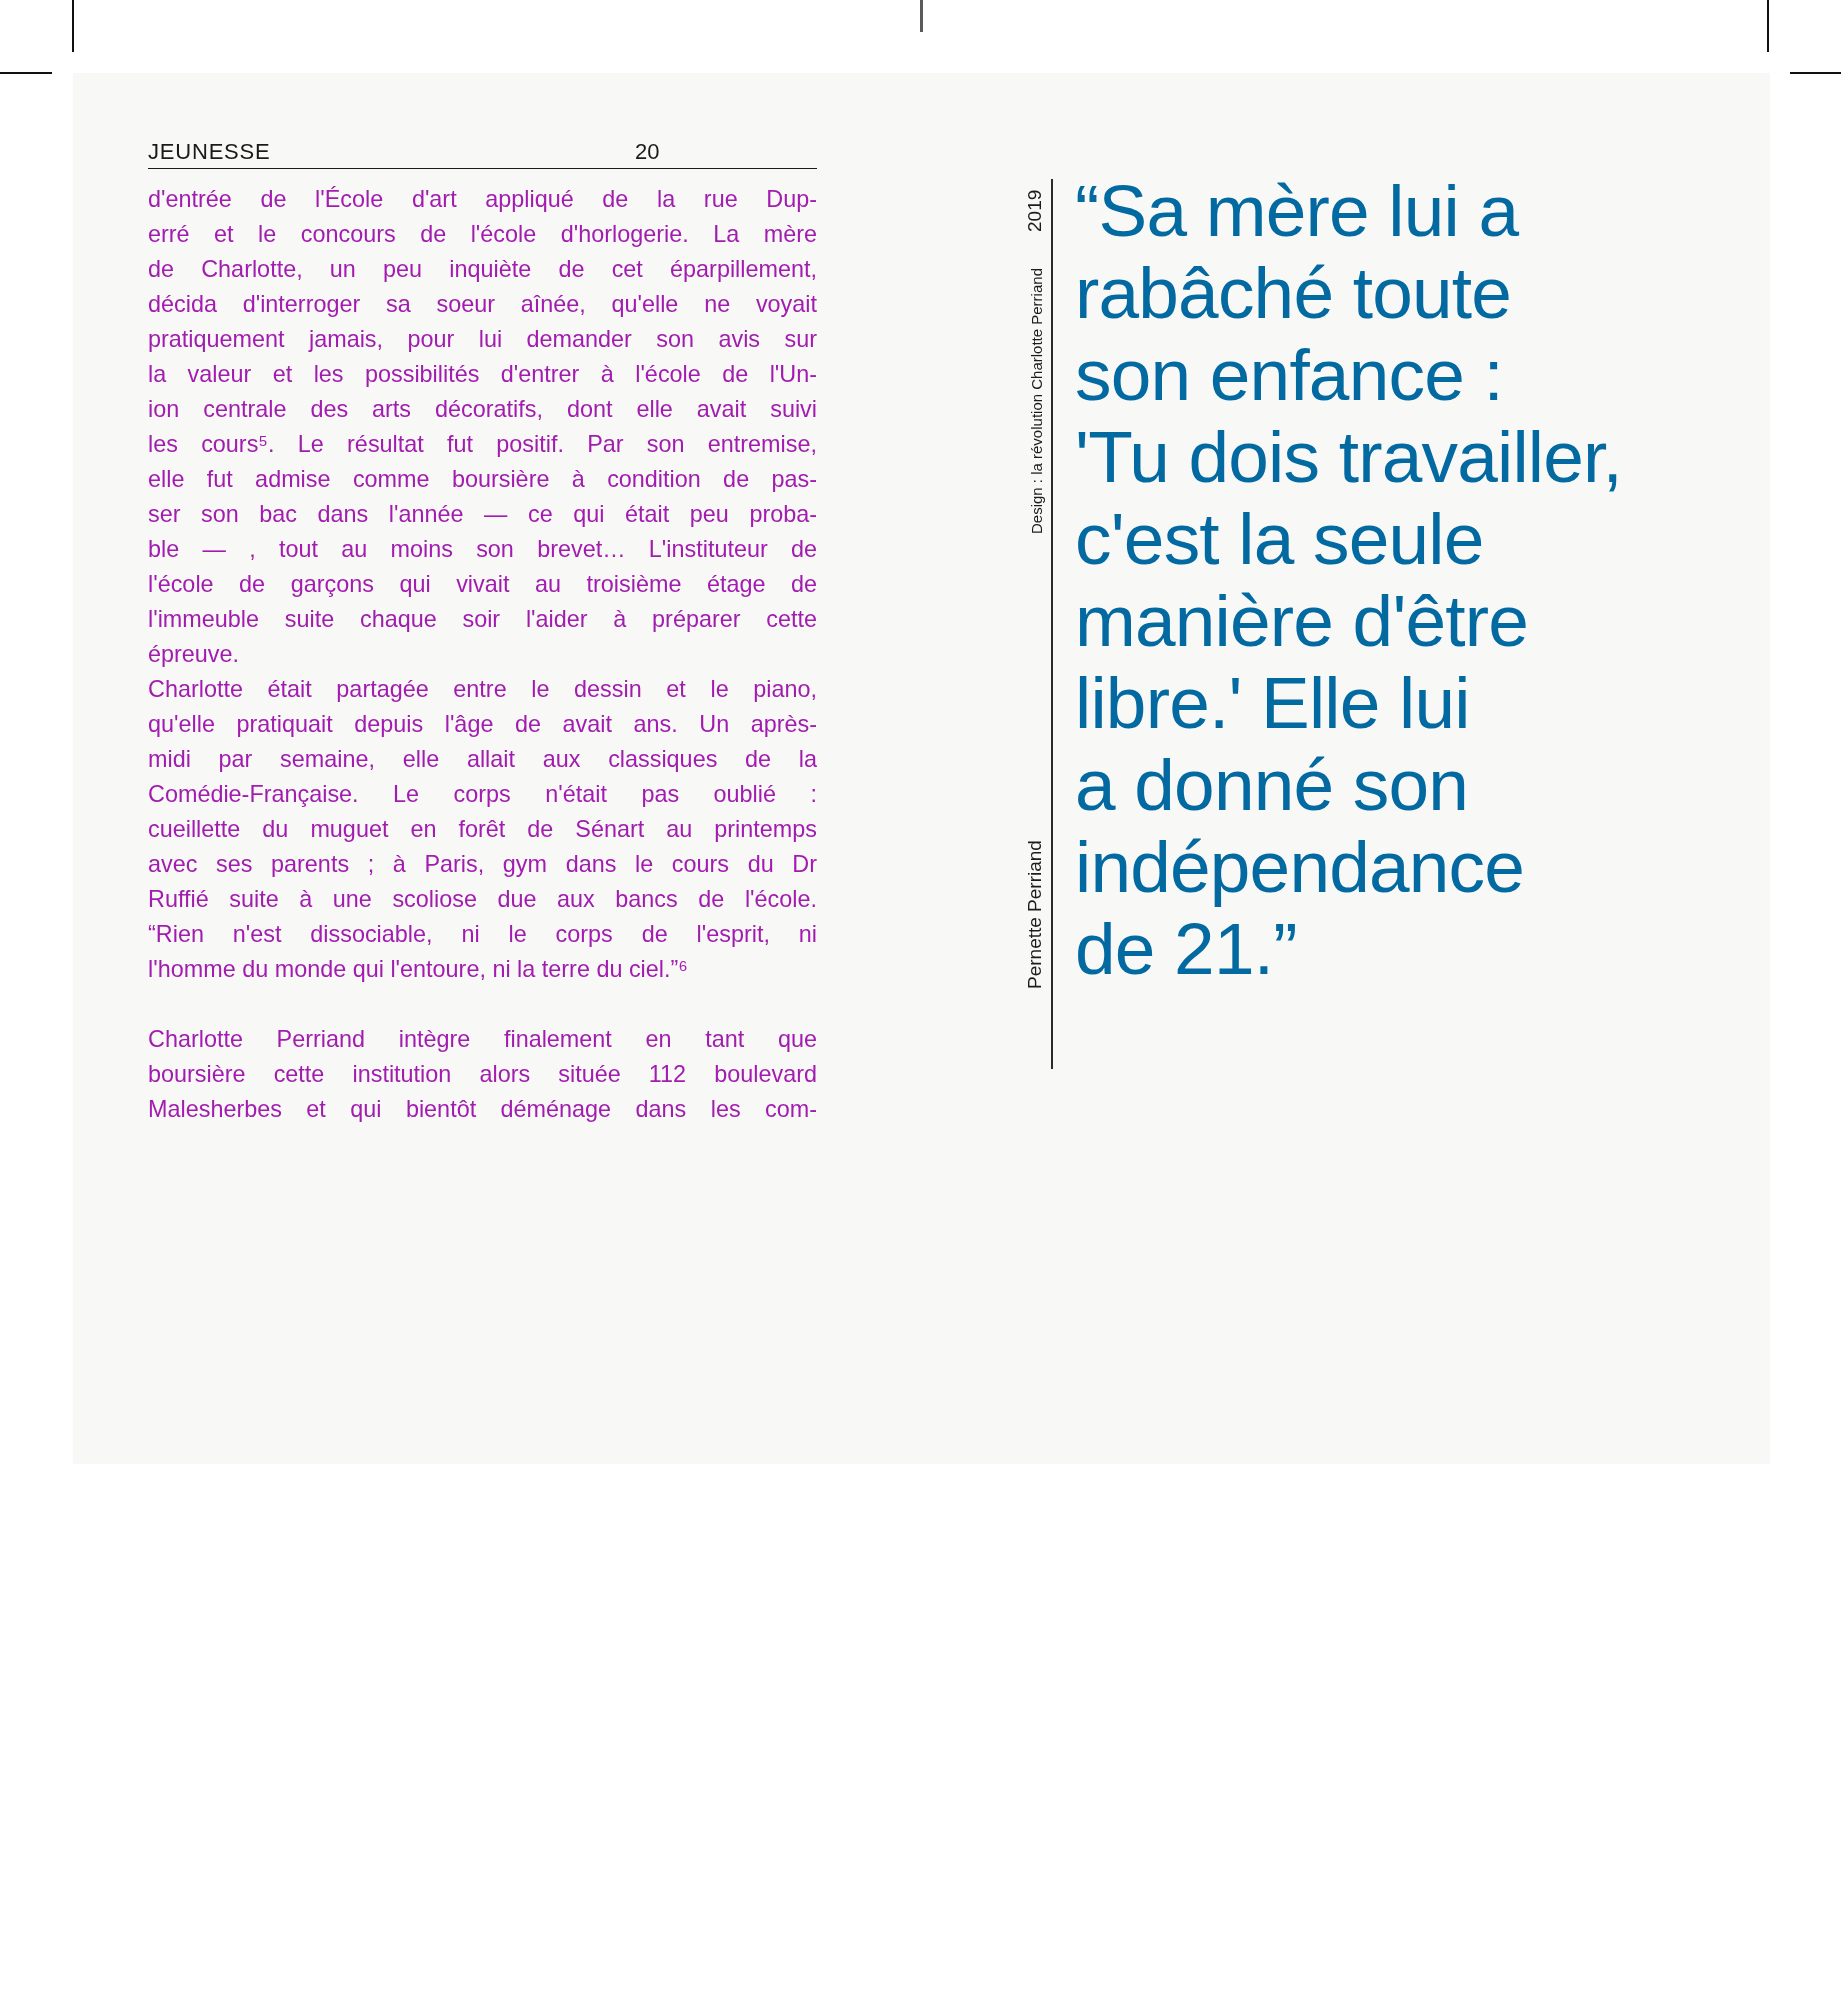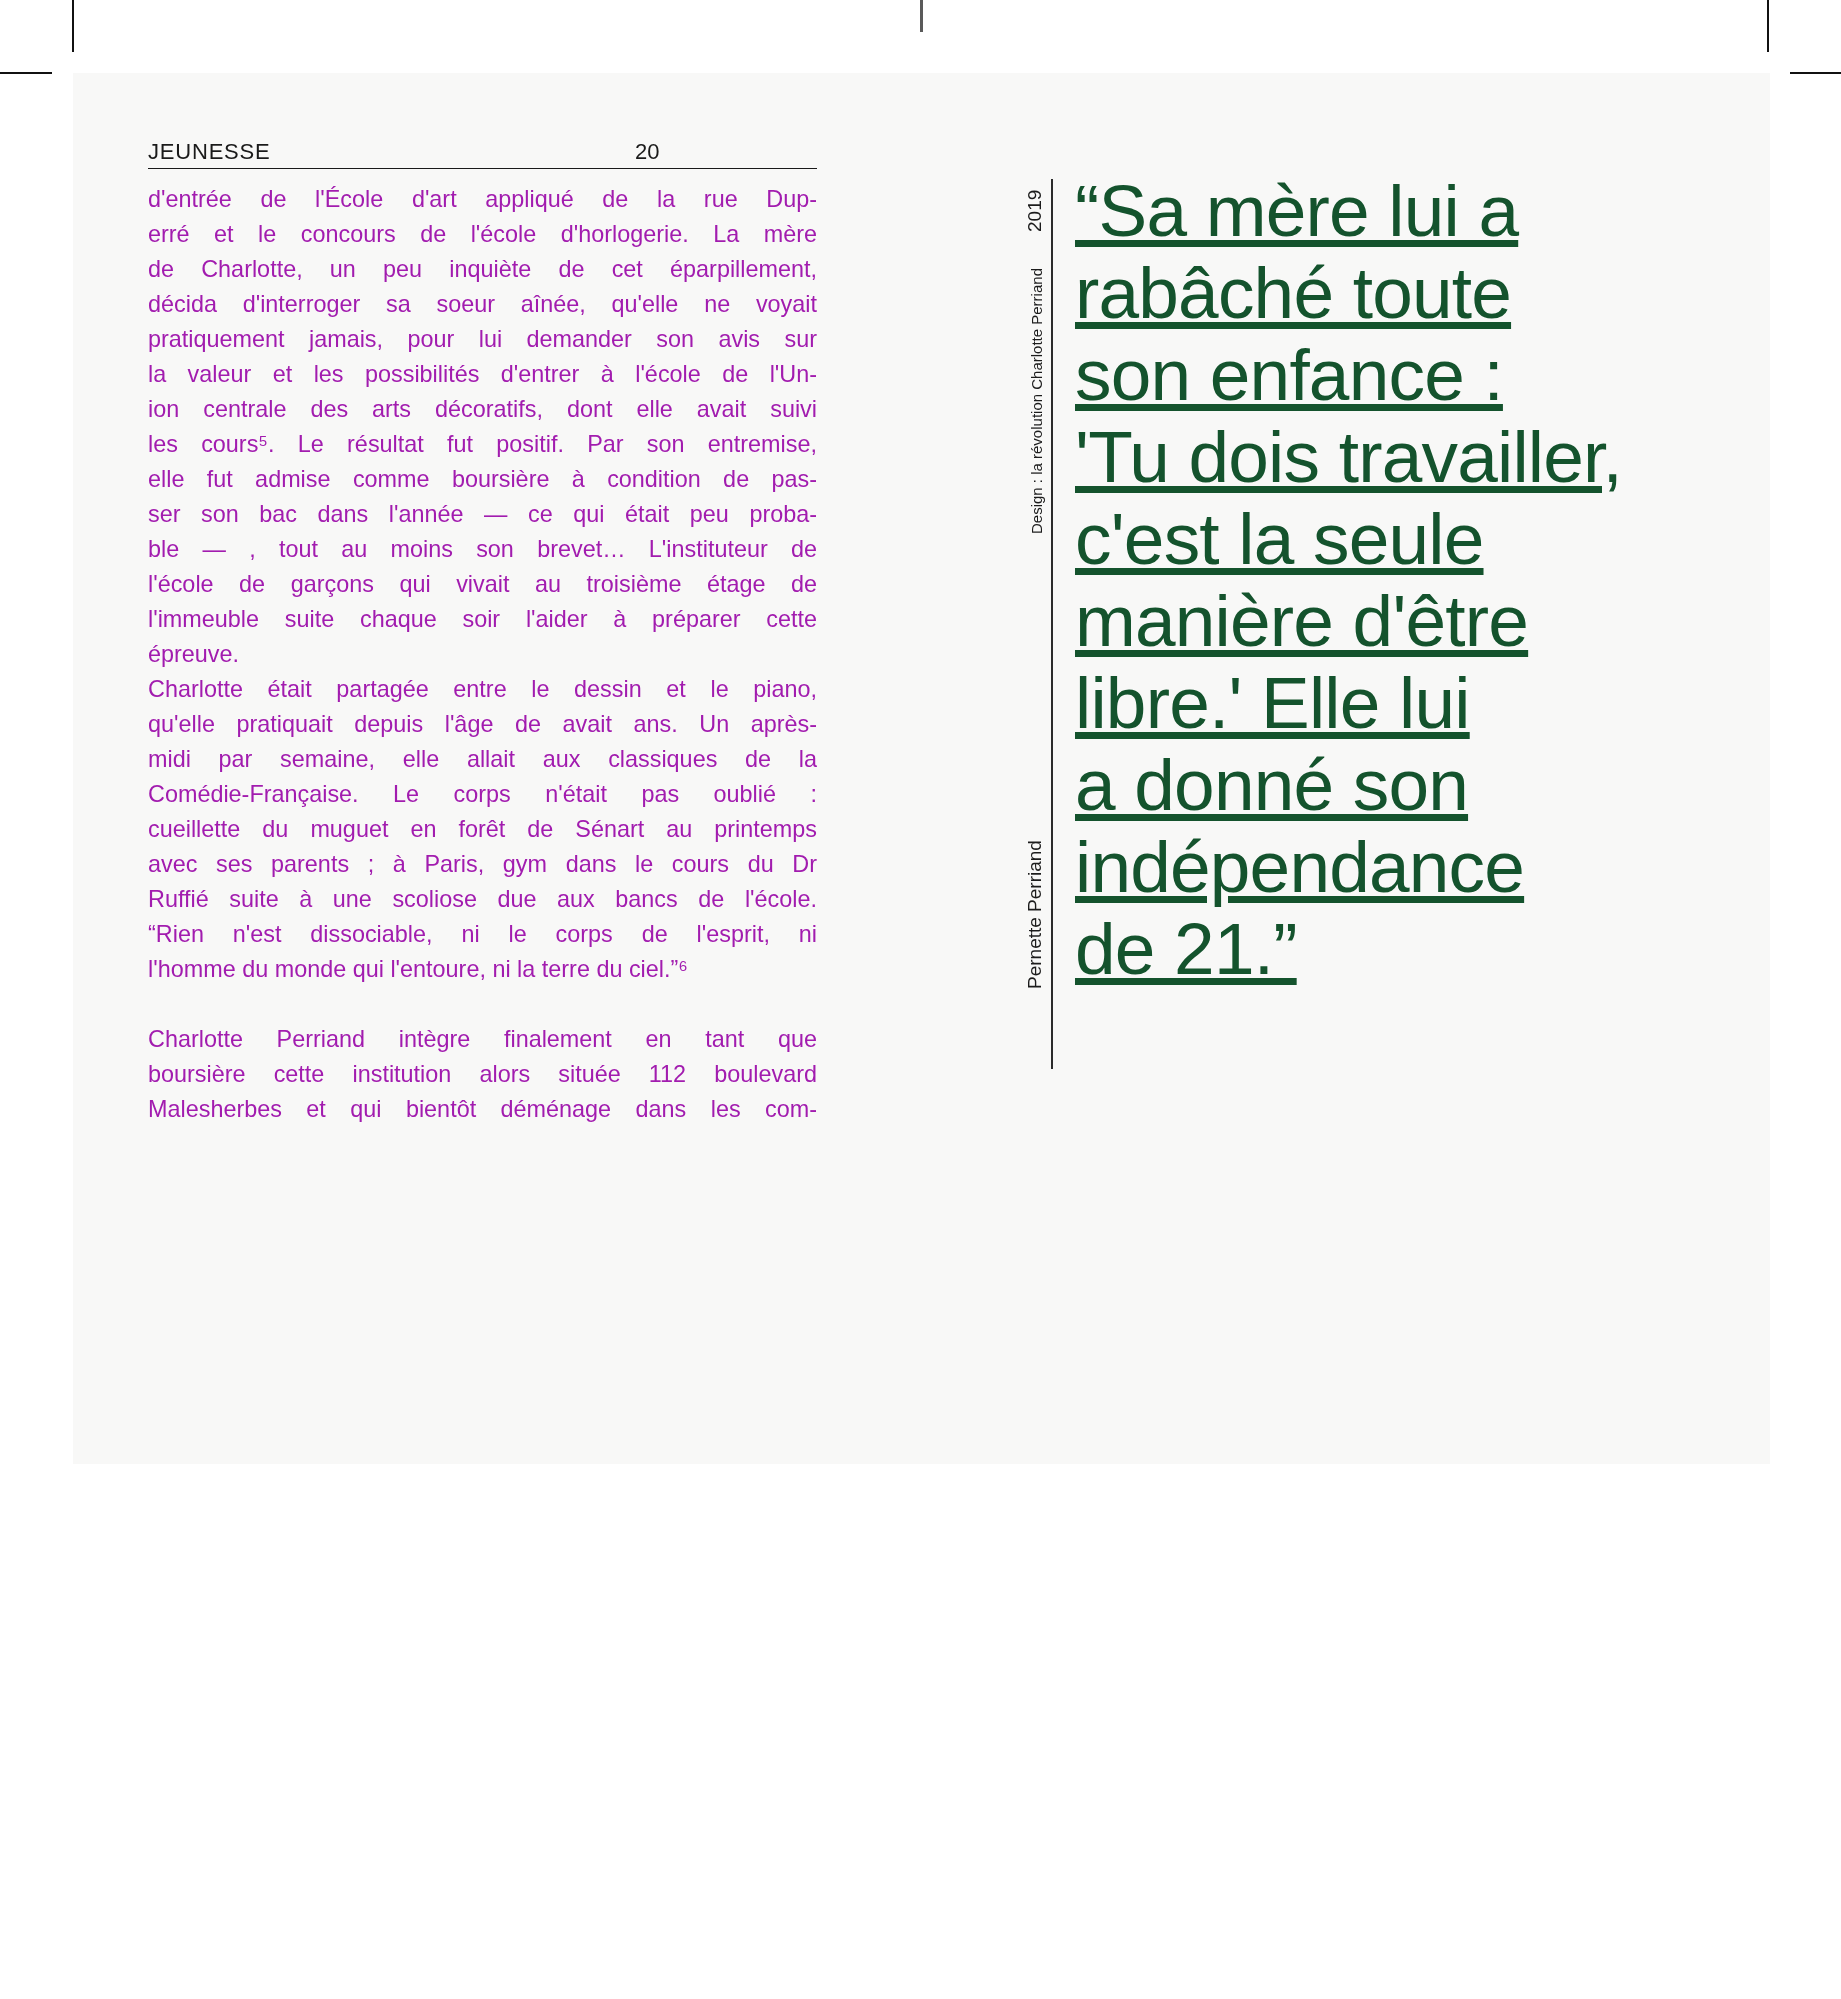--- a/index.html
+++ b/index.html
@@ -114,22 +114,21 @@
   .vlabel.author  { left: 951px; top: 916px; font-size: 19px; line-height: 22.5px; }
 
   
   .pull-quote {
     position: absolute;
     left: 1002px; top: 97px;
     width: 701px;
     font-size: 73px;
     line-height: 82px;
     letter-spacing: -0.8px;
-    color: #14532d;
-    text-decoration: underline;
+    color: #0369a1;
   }
   .qline { white-space: nowrap; }
 </style>
 </head>
 <body>
 
 <div class="canvas">
 
   <div class="mark m-tl-v"></div>
   <div class="mark m-tl-h"></div>

